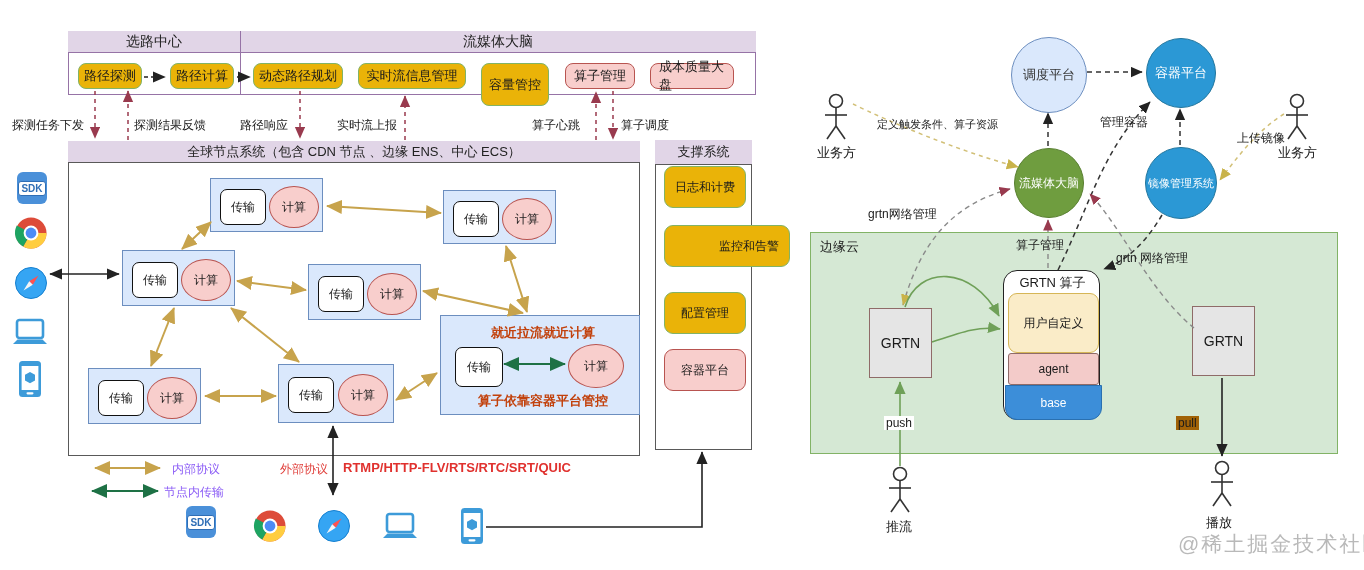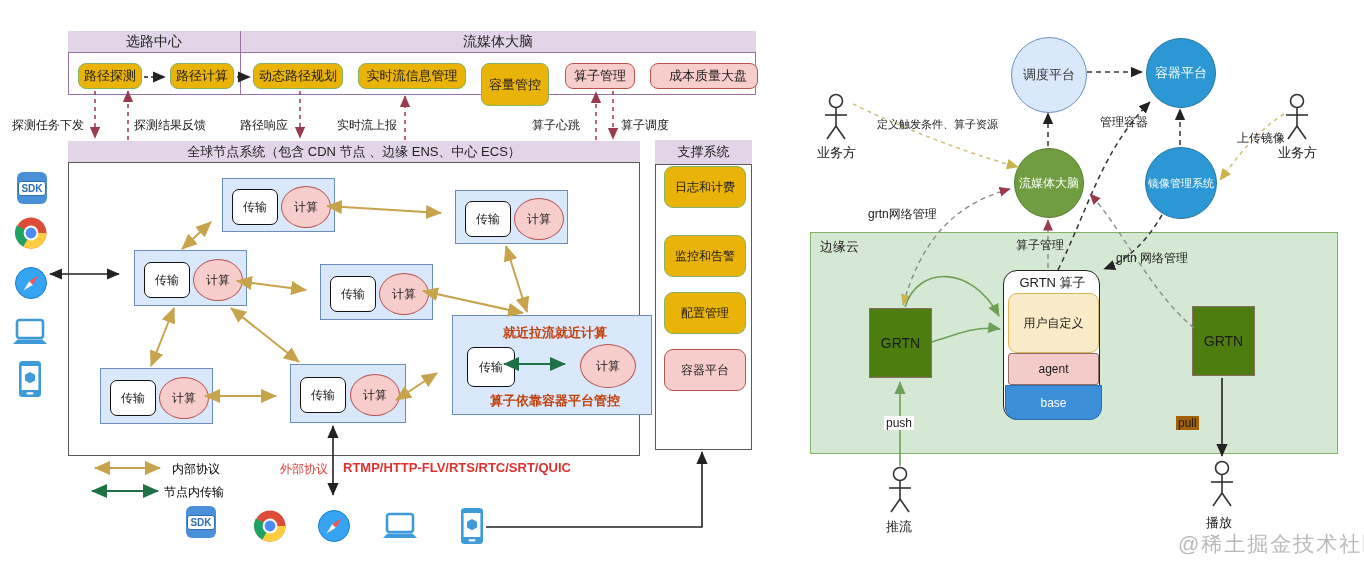--- a/index.html
+++ b/index.html
@@ -10,40 +10,40 @@
   
   .panel{border:1px solid #9673a6;background:#fff;z-index:2;}
   .strip{background:#e1d5e7;border-bottom:1px solid #9673a6;display:flex;align-items:center;justify-content:center;
          font-size:14px;color:#222;}
   .bigbox{border:1px solid #595959;background:#fff;z-index:2;}
   .bigstrip{background:#e1d5e7;border-bottom:1px solid #595959;display:flex;align-items:center;justify-content:center;
             font-size:13px;color:#222;}
   .btn{display:flex;align-items:center;justify-content:center;font-size:13px;border-radius:8px;z-index:3;}
   .g{background:#eab308;border:1px solid #82b366;}
   .p{background:#f8cecc;border:1px solid #b85450;}
-  .node{background:#dae8fc;border:1px solid #6c8ebf;z-index:2;margin-left:12px;}
+  .node{background:#dae8fc;border:1px solid #6c8ebf;z-index:2;}
   .tbox{position:absolute;background:#fff;border:1.5px solid #111;border-radius:7px;display:flex;align-items:center;
         justify-content:center;font-size:12px;}
   .cell{position:absolute;background:#f8cecc;border:1px solid #b85450;border-radius:50%/50%;display:flex;
         align-items:center;justify-content:center;font-size:12px;}
   .redtxt{position:absolute;color:#c2410c;font-size:13px;font-weight:bold;white-space:nowrap;z-index:3;}
   .supitem{position:absolute;left:664px;width:80px;height:40px;border-radius:9px;display:flex;align-items:center;
            justify-content:center;font-size:12px;z-index:3;}
   
   .circ{position:absolute;border-radius:50%;display:flex;align-items:center;justify-content:center;
         text-align:center;z-index:2;font-size:13px;}
   .c-lblue{background:#dae8fc;border:1px solid #6c8ebf;color:#333;}
   .c-blue{background:#2b98d5;border:1px solid #21769e;color:#fff;}
   .c-green{background:#6f9d3f;border:1px solid #587f30;color:#fff;}
   .cloud{background:#d5e8d4;border:1px solid #82b366;z-index:1;}
-  .grtn{background:#4d7c0f;border:1px solid #8f6b68;display:flex;align-items:center;justify-content:center;
+  .grtn{background:#e5e5e5;border:1px solid #8f6b68;display:flex;align-items:center;justify-content:center;
         font-size:14px;z-index:2;}
   .opbox{background:#fff;border:1.5px solid #222;border-radius:14px;z-index:2;}
   .oplayer{position:absolute;display:flex;align-items:center;justify-content:center;font-size:12px;}
-  .yellow-lbl{color:#000000;}
+  .yellow-lbl{color:#8b5cf6;}
   .red-lbl{color:#e0403c;}
   .proto{color:#e0312e;font-weight:bold;font-size:13px;}
   .wm{position:absolute;color:#b9b9b9;font-size:21px;letter-spacing:2px;z-index:7;white-space:nowrap;}
   .sdkicon{position:absolute;z-index:3;background:#4a90d9;border-radius:6px;display:flex;align-items:center;
            justify-content:center;}
   .sdkband{background:#fff;border:1.5px solid #2f6eb5;border-radius:3px;color:#2f6eb5;font-weight:bold;
            font-size:10px;padding:0 2px;line-height:13px;}
   svg.overlay{position:absolute;left:0;top:0;z-index:5;pointer-events:none;}
 </style>
 </head>
@@ -71,21 +71,21 @@
     </div>
   <div class="abs btn g" style="left:358px;top:63px;width:108px;height:26px;">
       <span>实时流信息管理</span>
     </div>
   <div class="abs btn g" style="left:481px;top:63px;width:68px;height:43px;">
       <span>容量管控</span>
     </div>
   <div class="abs btn p" style="left:565px;top:63px;width:70px;height:26px;">
       <span>算子管理</span>
     </div>
-  <div class="abs btn p" style="left:650px;top:63px;width:108px;height:26px;padding-left:8px;">
+  <div class="abs btn p" style="left:650px;top:63px;width:84px;height:26px;padding-left:8px;">
       <span>成本质量大盘</span>
     </div>
 
   <div class="lbl" style="left:12px;top:117px;">探测任务下发</div>
   <div class="lbl" style="left:134px;top:117px;">探测结果反馈</div>
   <div class="lbl" style="left:240px;top:117px;">路径响应</div>
   <div class="lbl" style="left:337px;top:117px;">实时流上报</div>
   <div class="lbl" style="left:532px;top:117px;">算子心跳</div>
   <div class="lbl" style="left:621px;top:117px;">算子调度</div>
 
@@ -154,21 +154,21 @@
     <div class="redtxt" style="left:37px;top:76px;">算子依靠容器平台管控</div>
   </div>
 
   <div class="abs bigbox" style="left:655px;top:140px;width:97px;height:310px;"></div>
   <div class="abs bigstrip" style="left:655px;top:140px;width:97px;height:25px;z-index:3;">
       <span>支撑系统</span>
     </div>
   <div class="supitem g" style="top:166px;">
       <span>日志和计费</span>
     </div>
-  <div class="supitem g" style="top:235px;">
+  <div class="supitem g" style="top:225px;padding-left:44px;">
       <span>监控和告警</span>
     </div>
   <div class="supitem g" style="top:292px;">
       <span>配置管理</span>
     </div>
   <div class="supitem p" style="top:349px;">
       <span>容器平台</span>
     </div>
 
   <div class="lbl yellow-lbl" style="left:172px;top:461px;">内部协议</div>

